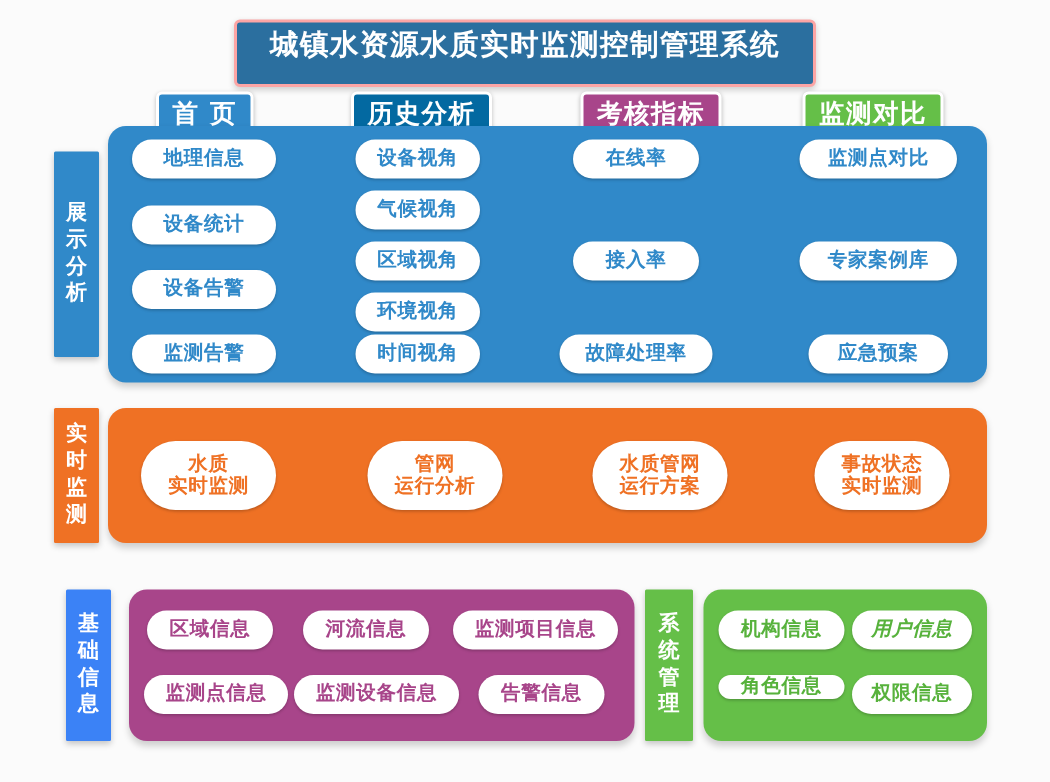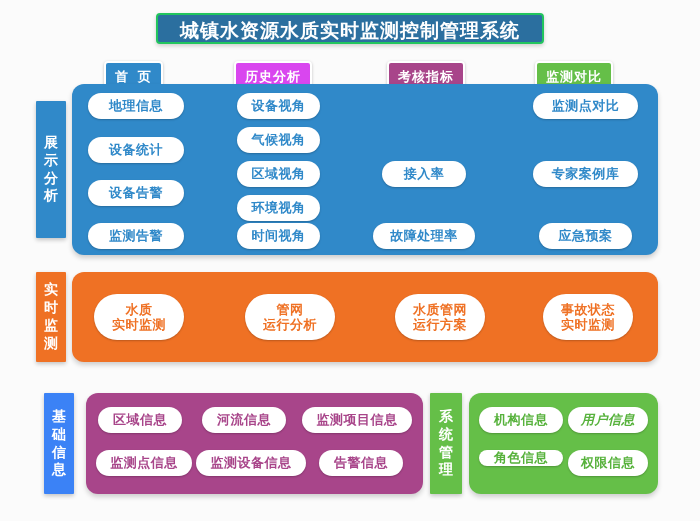--- a/index.html
+++ b/index.html
@@ -18,23 +18,23 @@
   
   .title-wrap {
     position: absolute;
     left: 0; top: 13px;
     width: 700px;
     display: flex;
     justify-content: center;
   }
   .title-bar {
     background: #2b6f9f;
-    border: 2px solid #22c55e;
+    border: 2px solid #fca5a5;
     border-radius: 4px;
-    padding: 6px 22px 1px 22px;
+    padding: 6px 22px 16px 22px;
     box-shadow: 0 2px 4px rgba(0,0,0,0.18);
   }
   .title-bar span {
     color: #ffffff;
     font-size: 19px;
     font-weight: bold;
     letter-spacing: 1px;
     line-height: 1;
   }
 
@@ -48,29 +48,28 @@
   .tab {
     position: absolute;
     top: 0;
     border-radius: 4px;
     padding: 3px 9px 4px 9px;
     box-shadow: 0 1px 3px rgba(0,0,0,0.25);
     border: 2px solid #ffffff;
   }
   .tab span {
     color: #ffffff;
-    font-size: 13px;
+    font-size: 17px;
     font-weight: bold;
     line-height: 1;
     letter-spacing: 1px;
     white-space: nowrap;
-    font-family: Liberation Mono, monospace;
   }
   .tab-0 { left: 16px;  background: #3089c9; }
-  .tab-1 { left: 146px; background: #d946ef; }
+  .tab-1 { left: 146px; background: #0369a1; }
   .tab-2 { left: 299px; background: #a8458a; }
   .tab-3 { left: 447px; background: #65bf48; }
 
   
   .side-label {
     position: absolute;
     border-radius: 1px;
     box-shadow: 0 2px 4px rgba(0,0,0,0.22);
     display: flex;
     align-items: center;
@@ -185,20 +184,23 @@
   <div class="pill pill-blue" style="left:165px; top:77px; width:83px; height:26px;">
     <span>区域视角</span>
   </div>
   <div class="pill pill-blue" style="left:165px; top:111px; width:83px; height:26px;">
     <span>环境视角</span>
   </div>
   <div class="pill pill-blue" style="left:165px; top:139px; width:83px; height:26px;">
     <span>时间视角</span>
   </div>
 
+  <div class="pill pill-blue" style="left:310px; top:9px; width:84px; height:26px;">
+    <span>在线率</span>
+  </div>
   <div class="pill pill-blue" style="left:310px; top:77px; width:84px; height:26px;">
     <span>接入率</span>
   </div>
   <div class="pill pill-blue" style="left:301px; top:139px; width:102px; height:26px;">
     <span>故障处理率</span>
   </div>
 
   <div class="pill pill-blue" style="left:461px; top:77px; width:105px; height:26px;">
     <span>专家案例库</span>
   </div>

